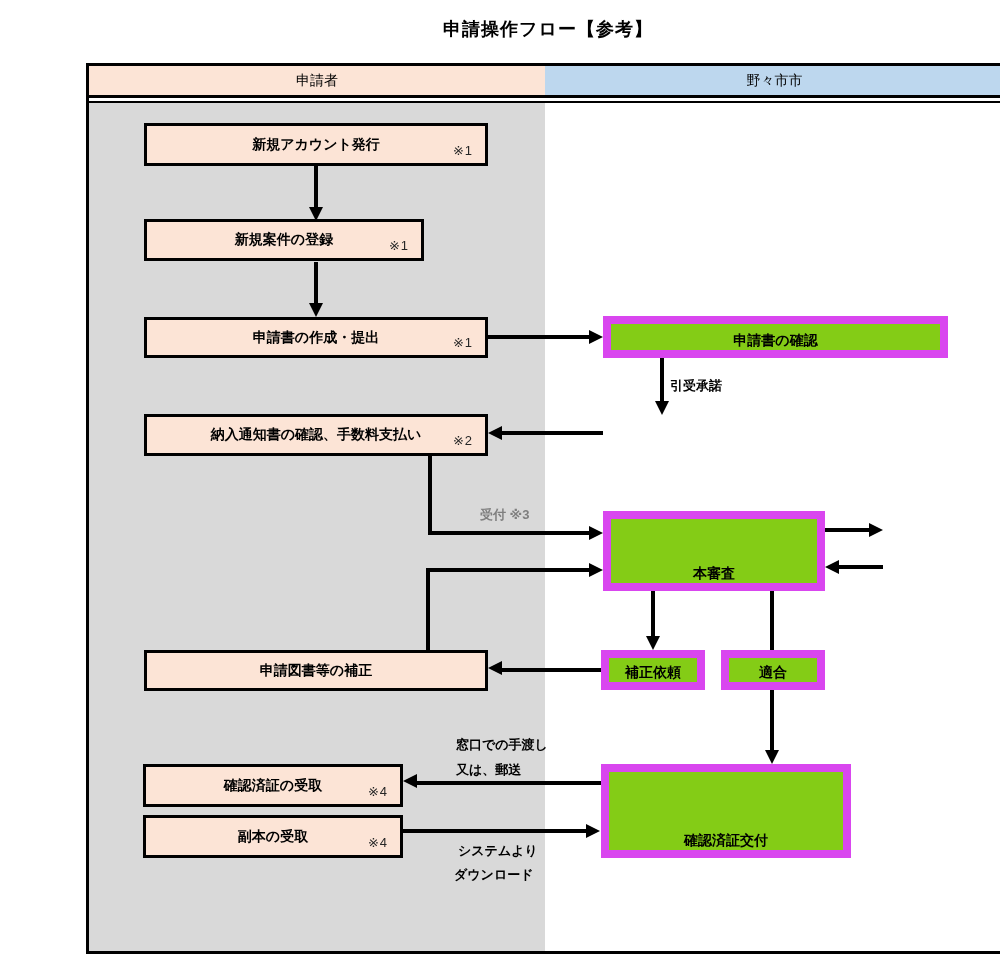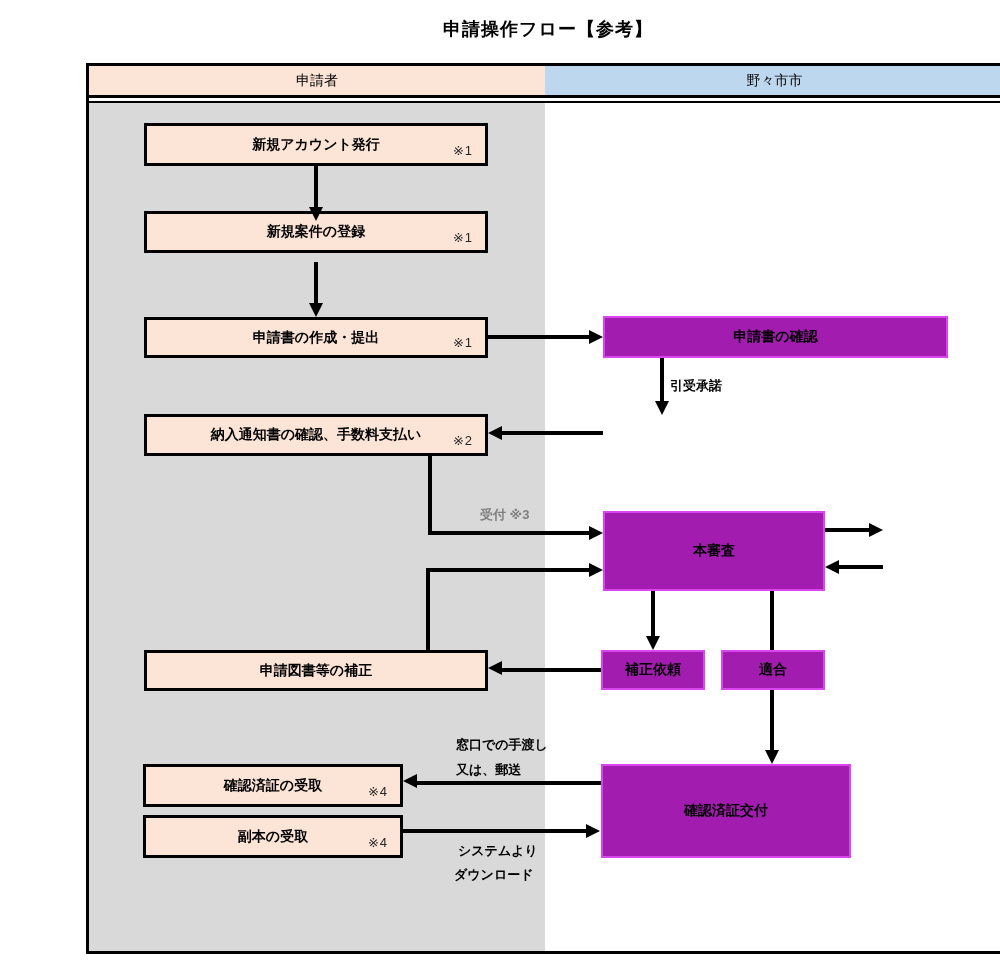--- a/index.html
+++ b/index.html
@@ -17,22 +17,22 @@
     justify-content:center;font-size:14px;font-weight:400;box-sizing:border-box;}
   .hdr-left{left:41px;width:456px;background:#FCE4D6;}
   .hdr-right{left:497px;width:459px;background:#BDD7EE;}
   .sep{position:absolute;left:41px;width:915px;background:#000;}
   .sep1{top:95px;height:3px;}
   .sep2{top:101px;height:2px;}
   .lane-gray{position:absolute;left:41px;top:103px;width:456px;height:848px;background:#D9D9D9;}
 
   .pbox{position:absolute;box-sizing:border-box;border:3px solid #000;background:#FCE4D6;
     display:flex;align-items:center;justify-content:center;}
-  .cbox{position:absolute;box-sizing:border-box;border:2px solid #d946ef;background:#a21caf;
-    display:flex;align-items:center;justify-content:center;}
+  .cbox{position:absolute;box-sizing:border-box;border:8px solid #d946ef;background:#84cc16;
+    display:flex;align-items:flex-end;justify-content:center;}
   .wbox{position:absolute;box-sizing:border-box;border:2px solid #000;background:#FFFFFF;
     display:flex;flex-direction:column;align-items:center;justify-content:center;line-height:25px;}
   .blabel{font-size:14px;font-weight:700;white-space:nowrap;}
   .bnote{position:absolute;right:12px;bottom:5px;font-size:13px;font-weight:400;color:#262626;letter-spacing:1px;}
 
   .hl{position:absolute;height:4px;background:#000;}
   .vl{position:absolute;width:4px;background:#000;}
   .tr{position:absolute;width:0;height:0;border-top:7px solid transparent;
     border-bottom:7px solid transparent;border-left:14px solid #000;}
   .tl{position:absolute;width:0;height:0;border-top:7px solid transparent;
@@ -54,21 +54,21 @@
   <div class="hdr hdr-left">申請者</div>
   <div class="hdr hdr-right">野々市市</div>
   <div class="sep sep1"></div>
   <div class="sep sep2"></div>
   <div class="lane-gray"></div>
 
   <div class="pbox" style="left:96px;top:123px;width:344px;height:43px">
     <span class="blabel">新規アカウント発行</span>
     <span class="bnote">※1</span>
   </div>
-  <div class="pbox" style="left:96px;top:211px;width:344px;height:42px">
+  <div class="pbox" style="left:96px;top:219px;width:280px;height:42px">
     <span class="blabel">新規案件の登録</span>
     <span class="bnote">※1</span>
   </div>
   <div class="pbox" style="left:96px;top:317px;width:344px;height:41px">
     <span class="blabel">申請書の作成・提出</span>
     <span class="bnote">※1</span>
   </div>
   <div class="pbox" style="left:96px;top:414px;width:344px;height:42px">
     <span class="blabel">納入通知書の確認、手数料支払い</span>
     <span class="bnote">※2</span>

